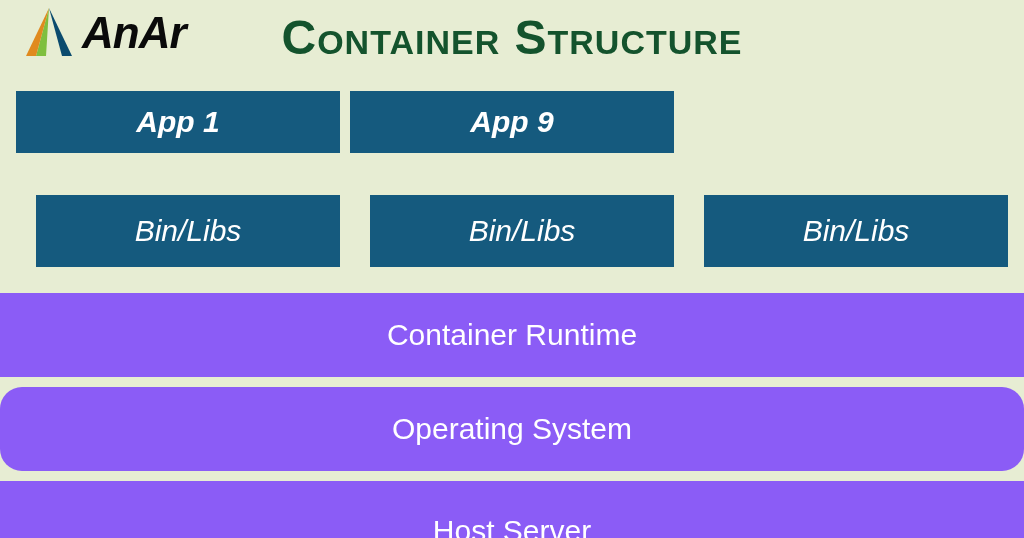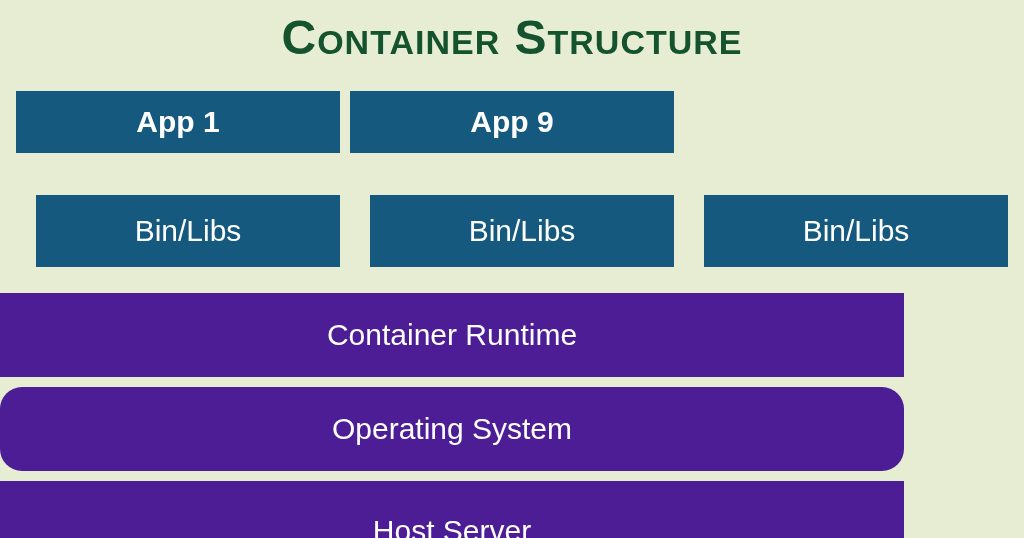--- a/index.html
+++ b/index.html
@@ -48,49 +48,58 @@
     width: 1024px;
     display: flex;
     flex-direction: column;
     gap: 10px;
   }
   .row3 {
     display: grid;
     grid-template-columns: 1fr 1fr 1fr;
     gap: 10px;
     padding: 16px;
+    font-style: italic;
   }
   .cell {
     background: #155a7e;
     color: #ffffff;
     display: flex;
     align-items: center;
     justify-content: center;
     font-size: 30px;
   }
   .apps .cell { height: 62px; font-weight: 700; font-size: 30px; }
   .bins .cell { height: 72px; font-weight: 400; font-size: 30px; margin-left: 20px; }
   .full {
-    background: #4c1d95;
+    background: #8b5cf6;
     color: #ffffff;
     display: flex;
     align-items: center;
     justify-content: center;
     font-size: 30px;
-    width: 904px;
+    width: 1024px;
   }
   .runtime { height: 84px; }
   .os      { height: 84px; border-radius: 22px; }
   .host    { height: 120px; }
   .host-inner { align-self: flex-start; margin-top: 33px; }
 </style>
 </head>
 <body>
 
 <div class="header">
+  <div class="logo">
+    <svg width="54" height="54" viewBox="0 0 54 54">
+      <polygon points="27,2 50,50 40,50" fill="#0b4b6e"></polygon>
+      <polygon points="27,2 24,50 14,50" fill="#7fbf3f"></polygon>
+      <polygon points="27,2 14,50 4,50" fill="#e08a1e"></polygon>
+    </svg>
+    <span class="logo-text">AnAr</span>
+  </div>
   <div class="title">Container Structure</div>
 </div>
 
 <div class="grid">
 
   <div class="row3 apps">
     <div class="cell">App 1</div>
     <div class="cell">App 9</div>
   </div>
 

